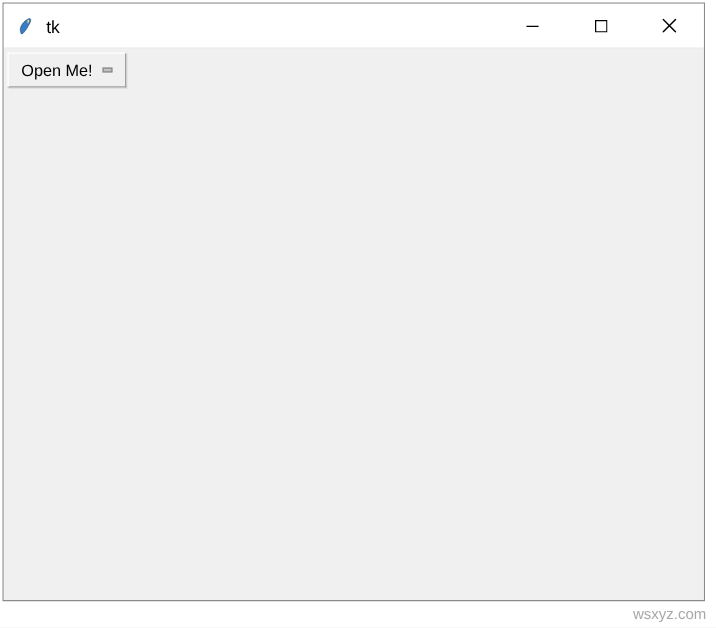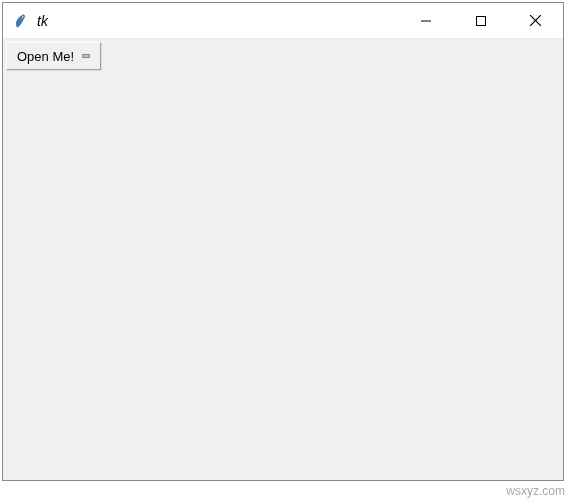--- a/index.html
+++ b/index.html
@@ -38,21 +38,20 @@
       height: 16px;
       margin-right: 8px;
       display: flex;
       align-items: center;
       justify-content: center;
     }
     .titlebar-title {
       font-size: 14px;
       color: #000;
       flex: 1;
-      font-style: italic;
     }
     .window-controls {
       display: flex;
       height: 100%;
     }
     .window-control {
       width: 55px;
       height: 100%;
       display: flex;
       align-items: center;

